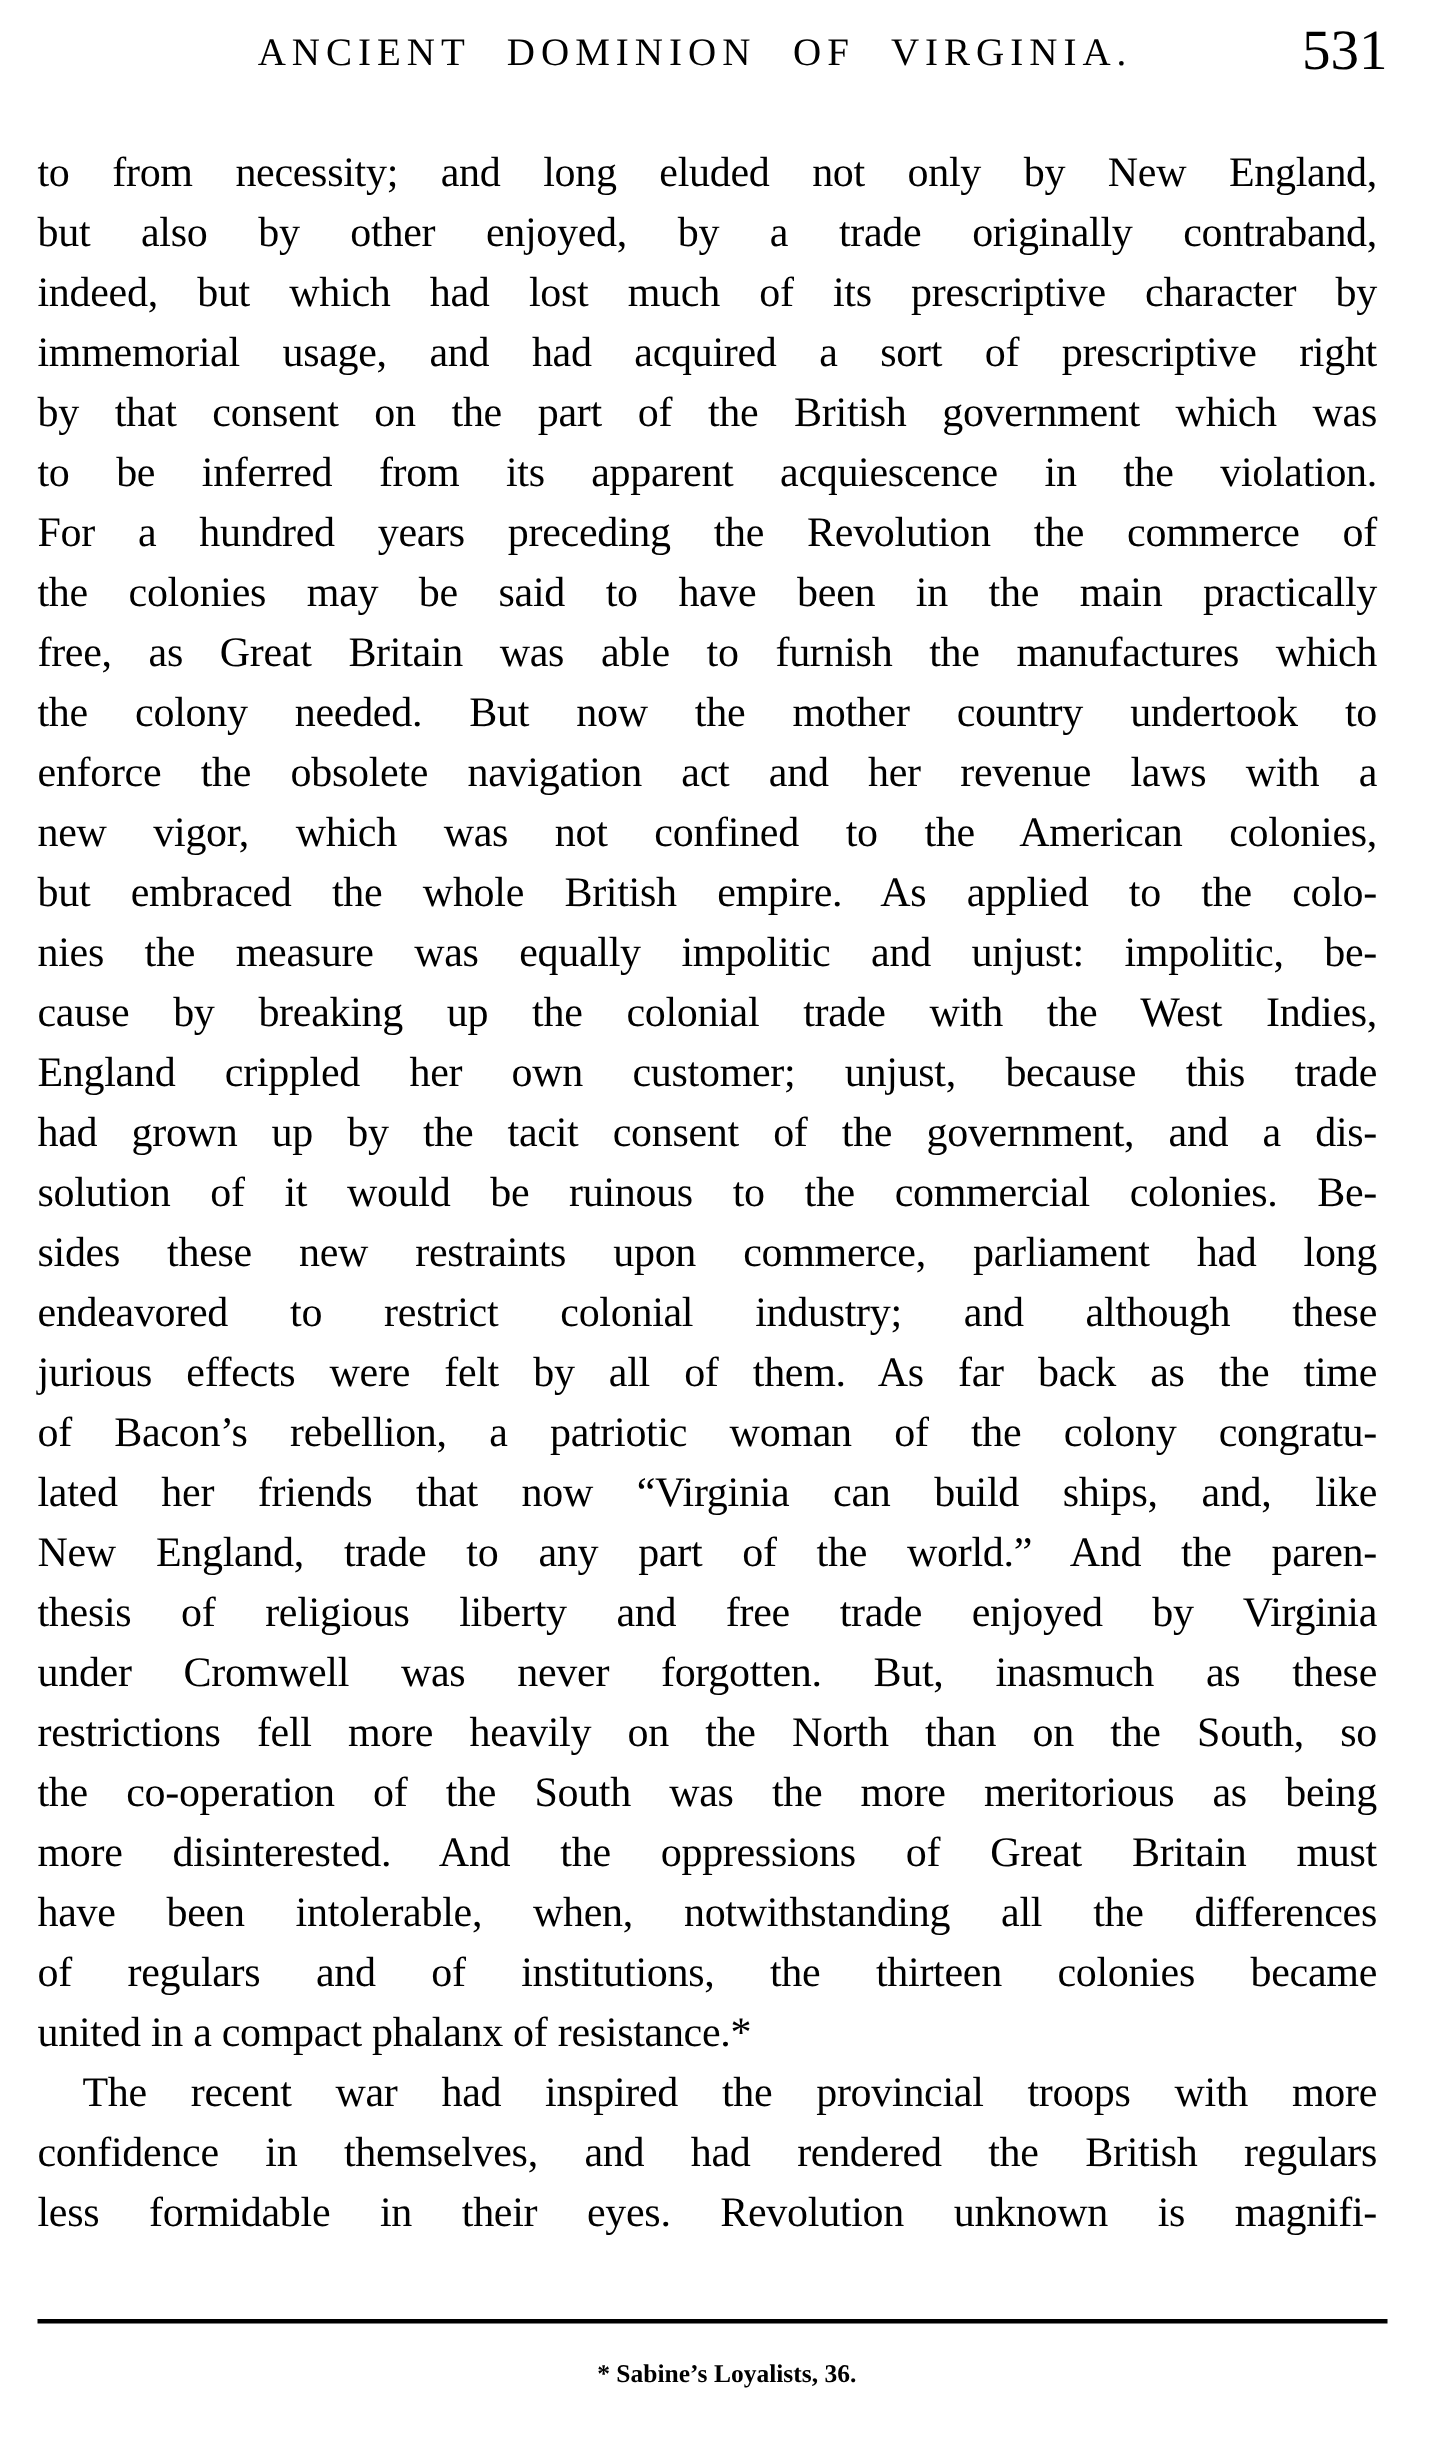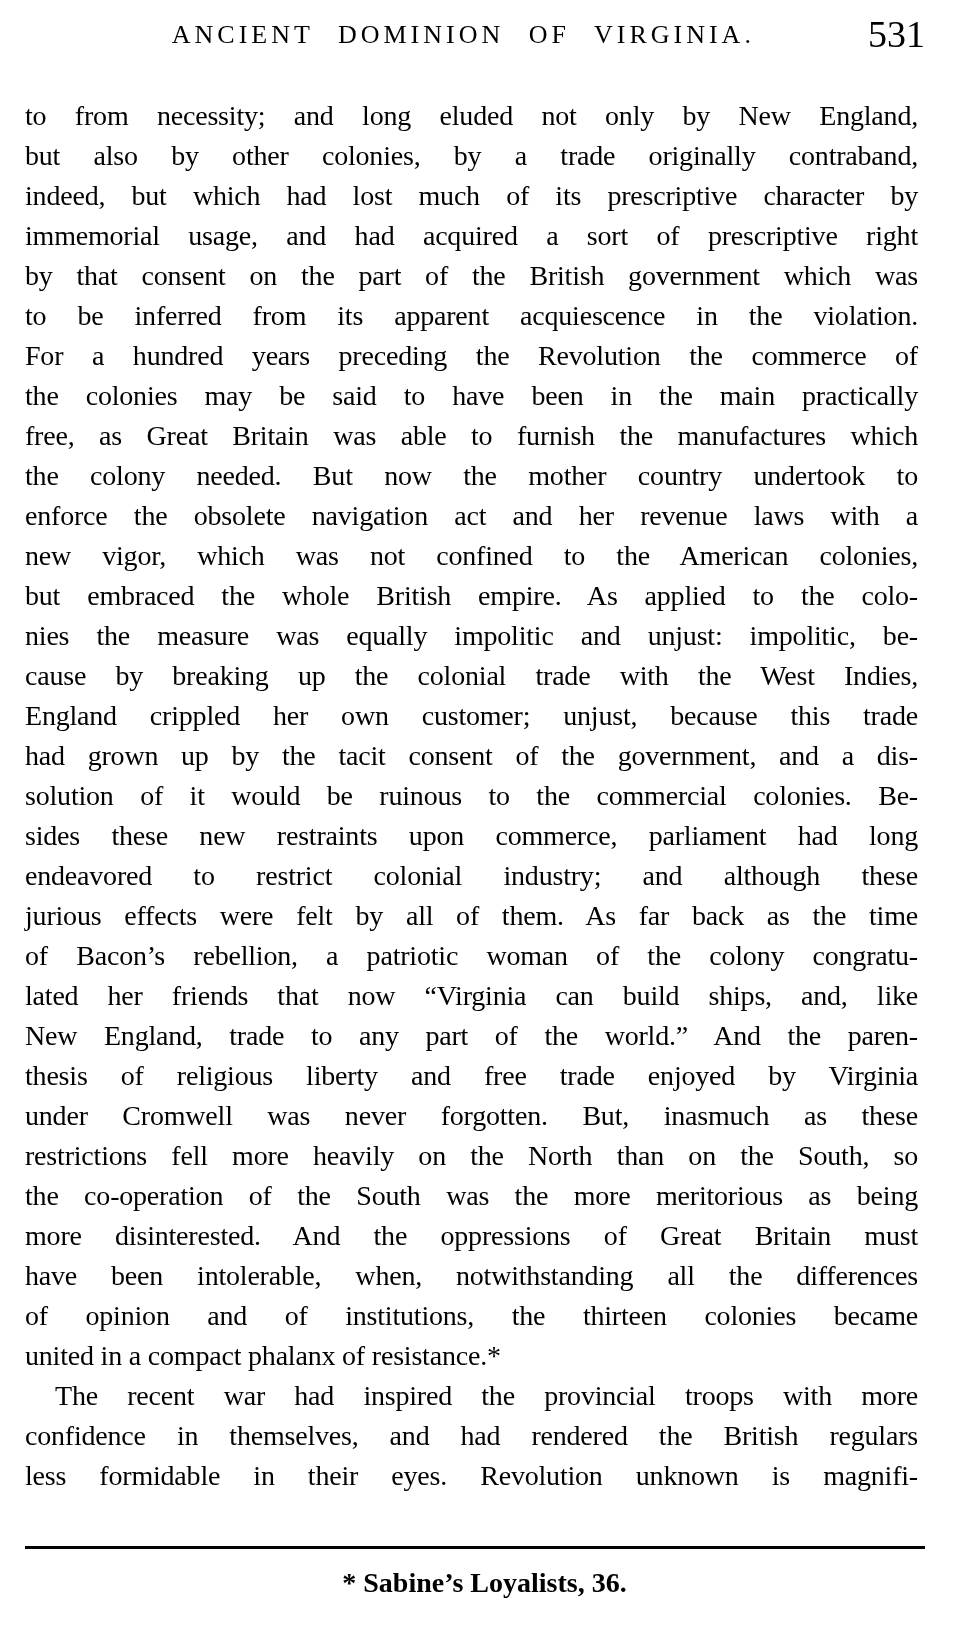--- a/index.html
+++ b/index.html
@@ -73,39 +73,39 @@
     width: 900px;
     height: 3px;
     background: #000000;
   }
   .footnote {
     position: absolute;
     top: 1566px;
     left: 0;
     width: 100%;
     text-align: center;
-    font-size: 28px;
+    font-size: 17px;
     font-weight: bold;
     line-height: 34px;
   }
 </style>
 </head>
 <body>
 
 <div class="page">
 
   <header class="running-head">
     <span class="head-title">ANCIENT DOMINION OF VIRGINIA.</span>
     <span class="page-num">531</span>
   </header>
 
   <main class="body-text" id="body-text">
       <div class="para no-justify-last">
         <div class="line">to from necessity; and long eluded not only by New England,</div>
-        <div class="line">but also by other colonies, by a trade originally contraband,</div>
+        <div class="line">but also by other enjoyed, by a trade originally contraband,</div>
         <div class="line">indeed, but which had lost much of its prescriptive character by</div>
         <div class="line">immemorial usage, and had acquired a sort of prescriptive right</div>
         <div class="line">by that consent on the part of the British government which was</div>
         <div class="line">to be inferred from its apparent acquiescence in the violation.</div>
         <div class="line">For a hundred years preceding the Revolution the commerce of</div>
         <div class="line">the colonies may be said to have been in the main practically</div>
         <div class="line">free, as Great Britain was able to furnish the manufactures which</div>
         <div class="line">the colony needed. But now the mother country undertook to</div>
         <div class="line">enforce the obsolete navigation act and her revenue laws with a</div>
         <div class="line">new vigor, which was not confined to the American colonies,</div>
@@ -120,21 +120,21 @@
         <div class="line">jurious effects were felt by all of them. As far back as the time</div>
         <div class="line">of Bacon’s rebellion, a patriotic woman of the colony congratu-</div>
         <div class="line">lated her friends that now “Virginia can build ships, and, like</div>
         <div class="line">New England, trade to any part of the world.” And the paren-</div>
         <div class="line">thesis of religious liberty and free trade enjoyed by Virginia</div>
         <div class="line">under Cromwell was never forgotten. But, inasmuch as these</div>
         <div class="line">restrictions fell more heavily on the North than on the South, so</div>
         <div class="line">the co-operation of the South was the more meritorious as being</div>
         <div class="line">more disinterested. And the oppressions of Great Britain must</div>
         <div class="line">have been intolerable, when, notwithstanding all the differences</div>
-        <div class="line">of opinion and of institutions, the thirteen colonies became</div>
+        <div class="line">of regulars and of institutions, the thirteen colonies became</div>
         <div class="line">united in a compact phalanx of resistance.*</div>
       </div>
       <div class="para">
         <div class="line indent">The recent war had inspired the provincial troops with more</div>
         <div class="line">confidence in themselves, and had rendered the British regulars</div>
         <div class="line">less formidable in their eyes. Revolution unknown is magnifi-</div>
       </div>
     </main>
 
   <div class="footnote-rule"></div>

